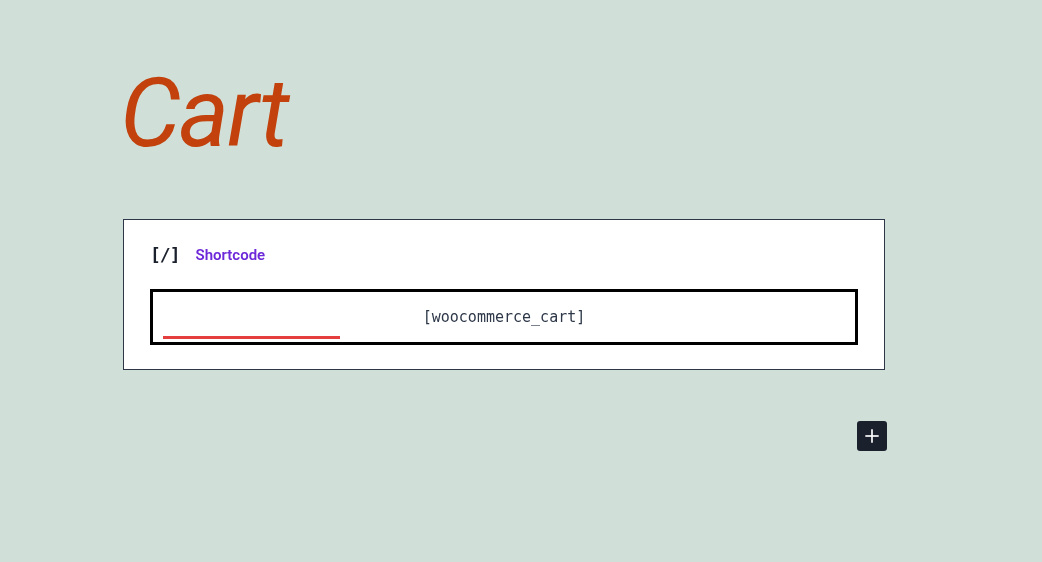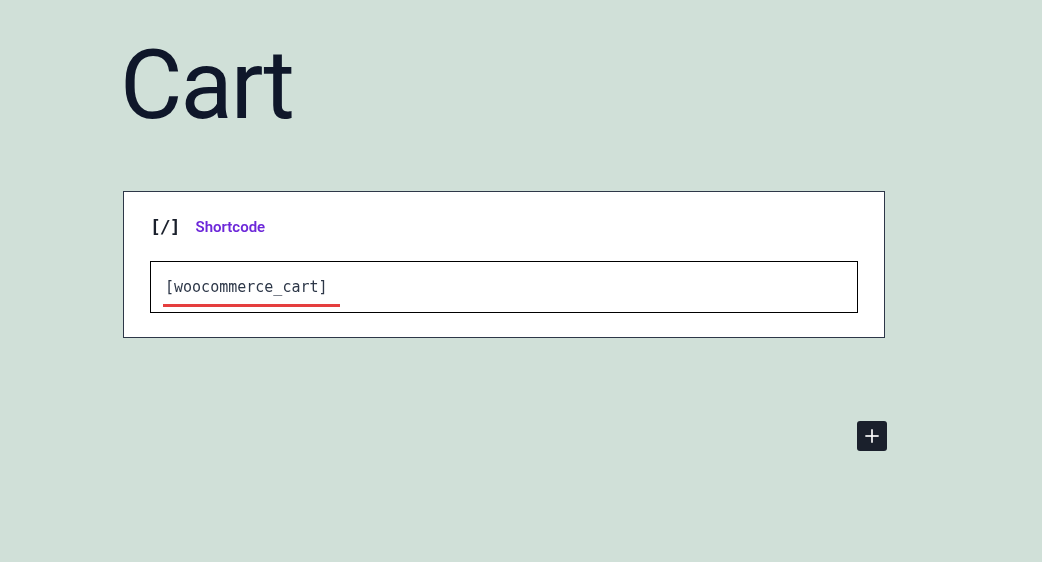--- a/index.html
+++ b/index.html
@@ -10,24 +10,25 @@
     body {
       background-color: #d0e0d8;
       font-family: -apple-system, BlinkMacSystemFont, "Segoe UI", Roboto, sans-serif;
       width: 1042px;
       height: 562px;
       overflow: hidden;
     }
     .page-title {
       font-size: 96px;
       font-weight: 400;
-      color: #0f172a;
+      color: #c2410c;
       margin-left: 120px;
-      margin-top: 29px;
+      margin-top: 57px;
       letter-spacing: -2px;
+      font-style: italic;
     }
     .shortcode-block {
       background: #ffffff;
       border: 1px solid #2d3748;
       margin-left: 123px;
       margin-top: 50px;
       width: 762px;
       padding: 24px 26px 24px 26px;
     }
     .block-header {
@@ -46,27 +47,28 @@
     .block-label {
       font-size: 15px;
       font-weight: 600;
       color: #6d28d9;
     }
     .shortcode-input-wrap {
       position: relative;
     }
     .shortcode-input {
       width: 100%;
-      border: 1px solid #000000;
+      border: 3px solid #000000;
       padding: 16px 14px;
       font-family: ui-monospace, Menlo, Consolas, monospace;
       font-size: 15px;
       color: #2d3748;
       outline: none;
       background: #ffffff;
+      text-align: center;
     }
     .red-underline {
       position: absolute;
       left: 13px;
       bottom: 6px;
       width: 177px;
       height: 3px;
       background: #e53e3e;
     }
     .add-block-button {

